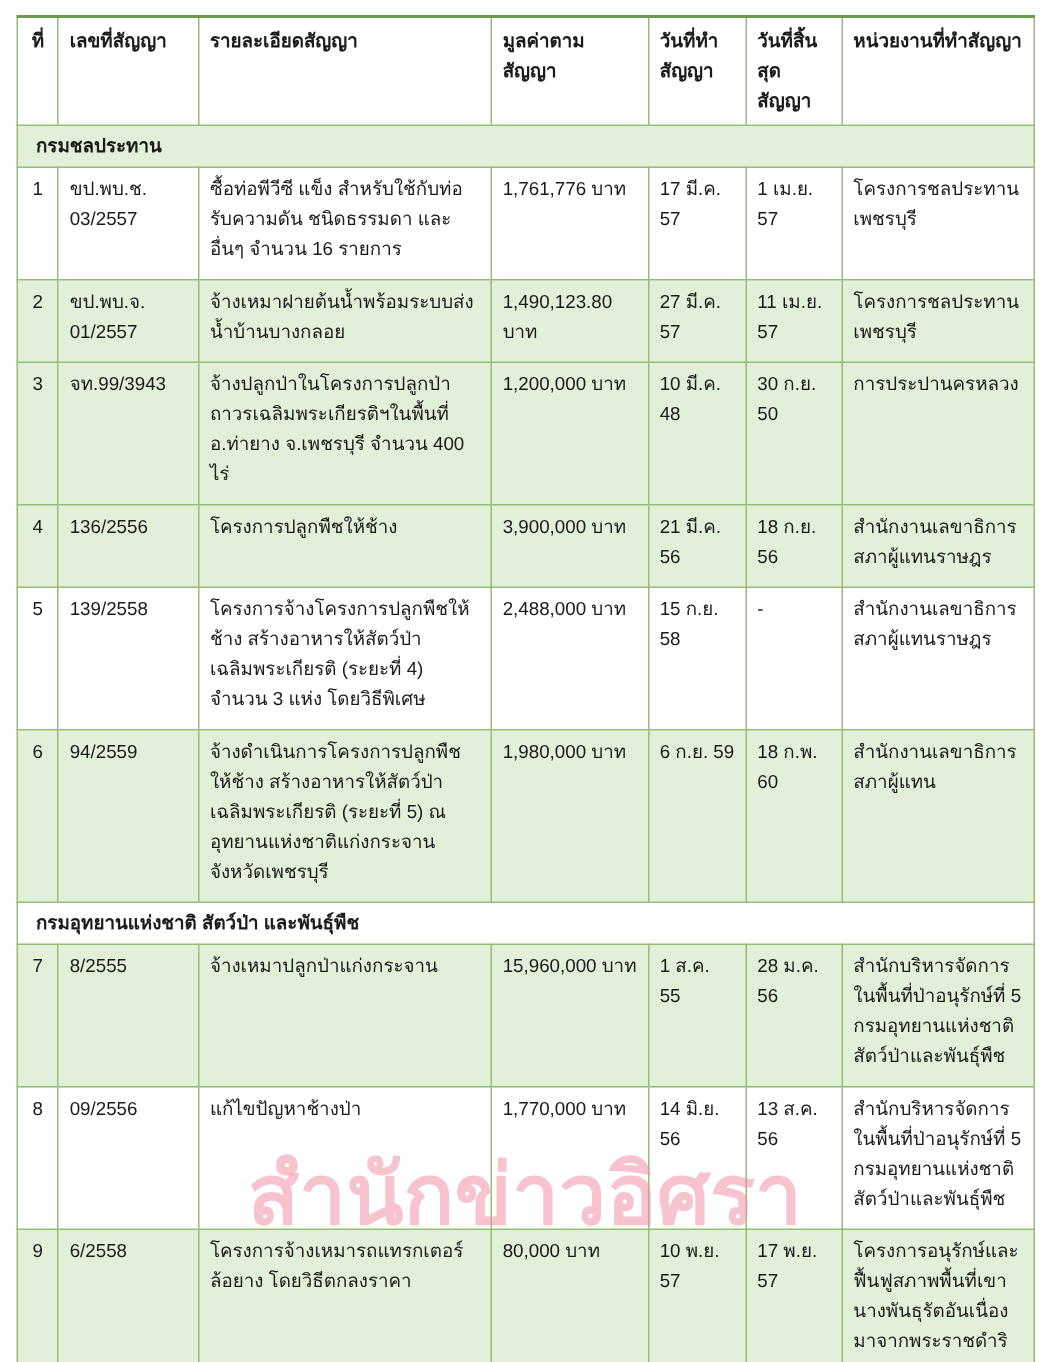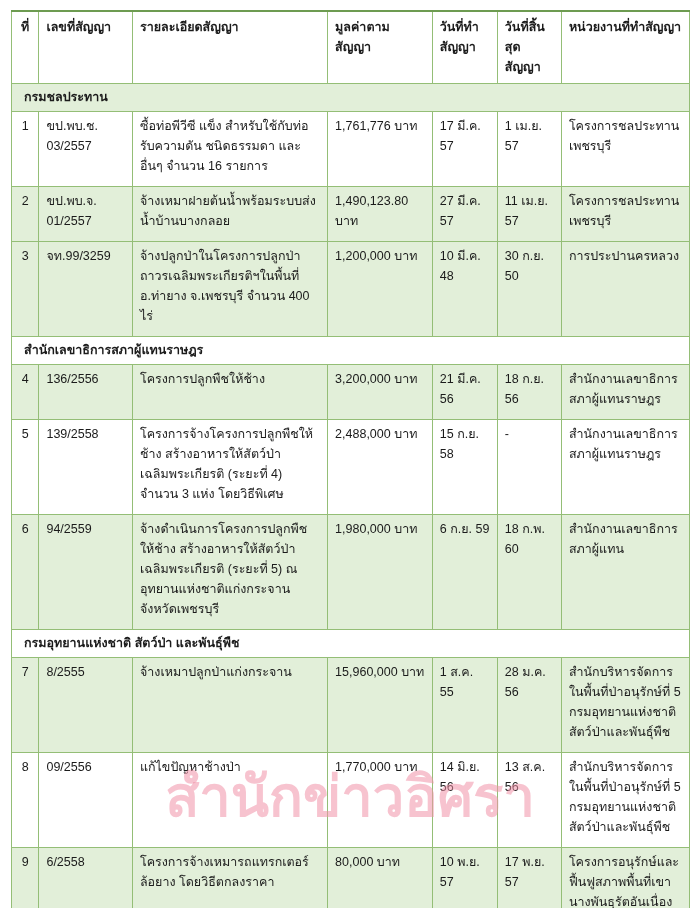--- a/index.html
+++ b/index.html
@@ -99,35 +99,32 @@
           <td class="col-no">2</td>
           <td>ขป.พบ.จ. 01/2557</td>
           <td>จ้างเหมาฝายต้นน้ำพร้อมระบบส่งน้ำบ้านบางกลอย</td>
           <td>1,490,123.80 บาท</td>
           <td>27 มี.ค. 57</td>
           <td>11 เม.ย. 57</td>
           <td>โครงการชลประทานเพชรบุรี</td>
         </tr>
         <tr class="shade">
           <td class="col-no">3</td>
-          <td>จท.99/3259</td>
+          <td>จท.99/3943</td>
           <td>จ้างปลูกป่าในโครงการปลูกป่าถาวรเฉลิมพระเกียรติฯในพื้นที่อ.ท่ายาง จ.เพชรบุรี จำนวน 400 ไร่</td>
           <td>1,200,000 บาท</td>
           <td>10 มี.ค. 48</td>
           <td>30 ก.ย. 50</td>
           <td>การประปานครหลวง</td>
         </tr>
-        <tr class="section-row">
-          <td colspan="7">สำนักเลขาธิการสภาผู้แทนราษฎร</td>
-        </tr>
         <tr class="shade">
           <td class="col-no">4</td>
           <td>136/2556</td>
           <td>โครงการปลูกพืชให้ช้าง</td>
-          <td>3,200,000 บาท</td>
+          <td>3,900,000 บาท</td>
           <td>21 มี.ค. 56</td>
           <td>18 ก.ย. 56</td>
           <td>สำนักงานเลขาธิการสภาผู้แทนราษฎร</td>
         </tr>
         <tr>
           <td class="col-no">5</td>
           <td>139/2558</td>
           <td>โครงการจ้างโครงการปลูกพืชให้ช้าง สร้างอาหารให้สัตว์ป่าเฉลิมพระเกียรติ (ระยะที่ 4) จำนวน 3 แห่ง โดยวิธีพิเศษ</td>
           <td>2,488,000 บาท</td>
           <td>15 ก.ย. 58</td>

